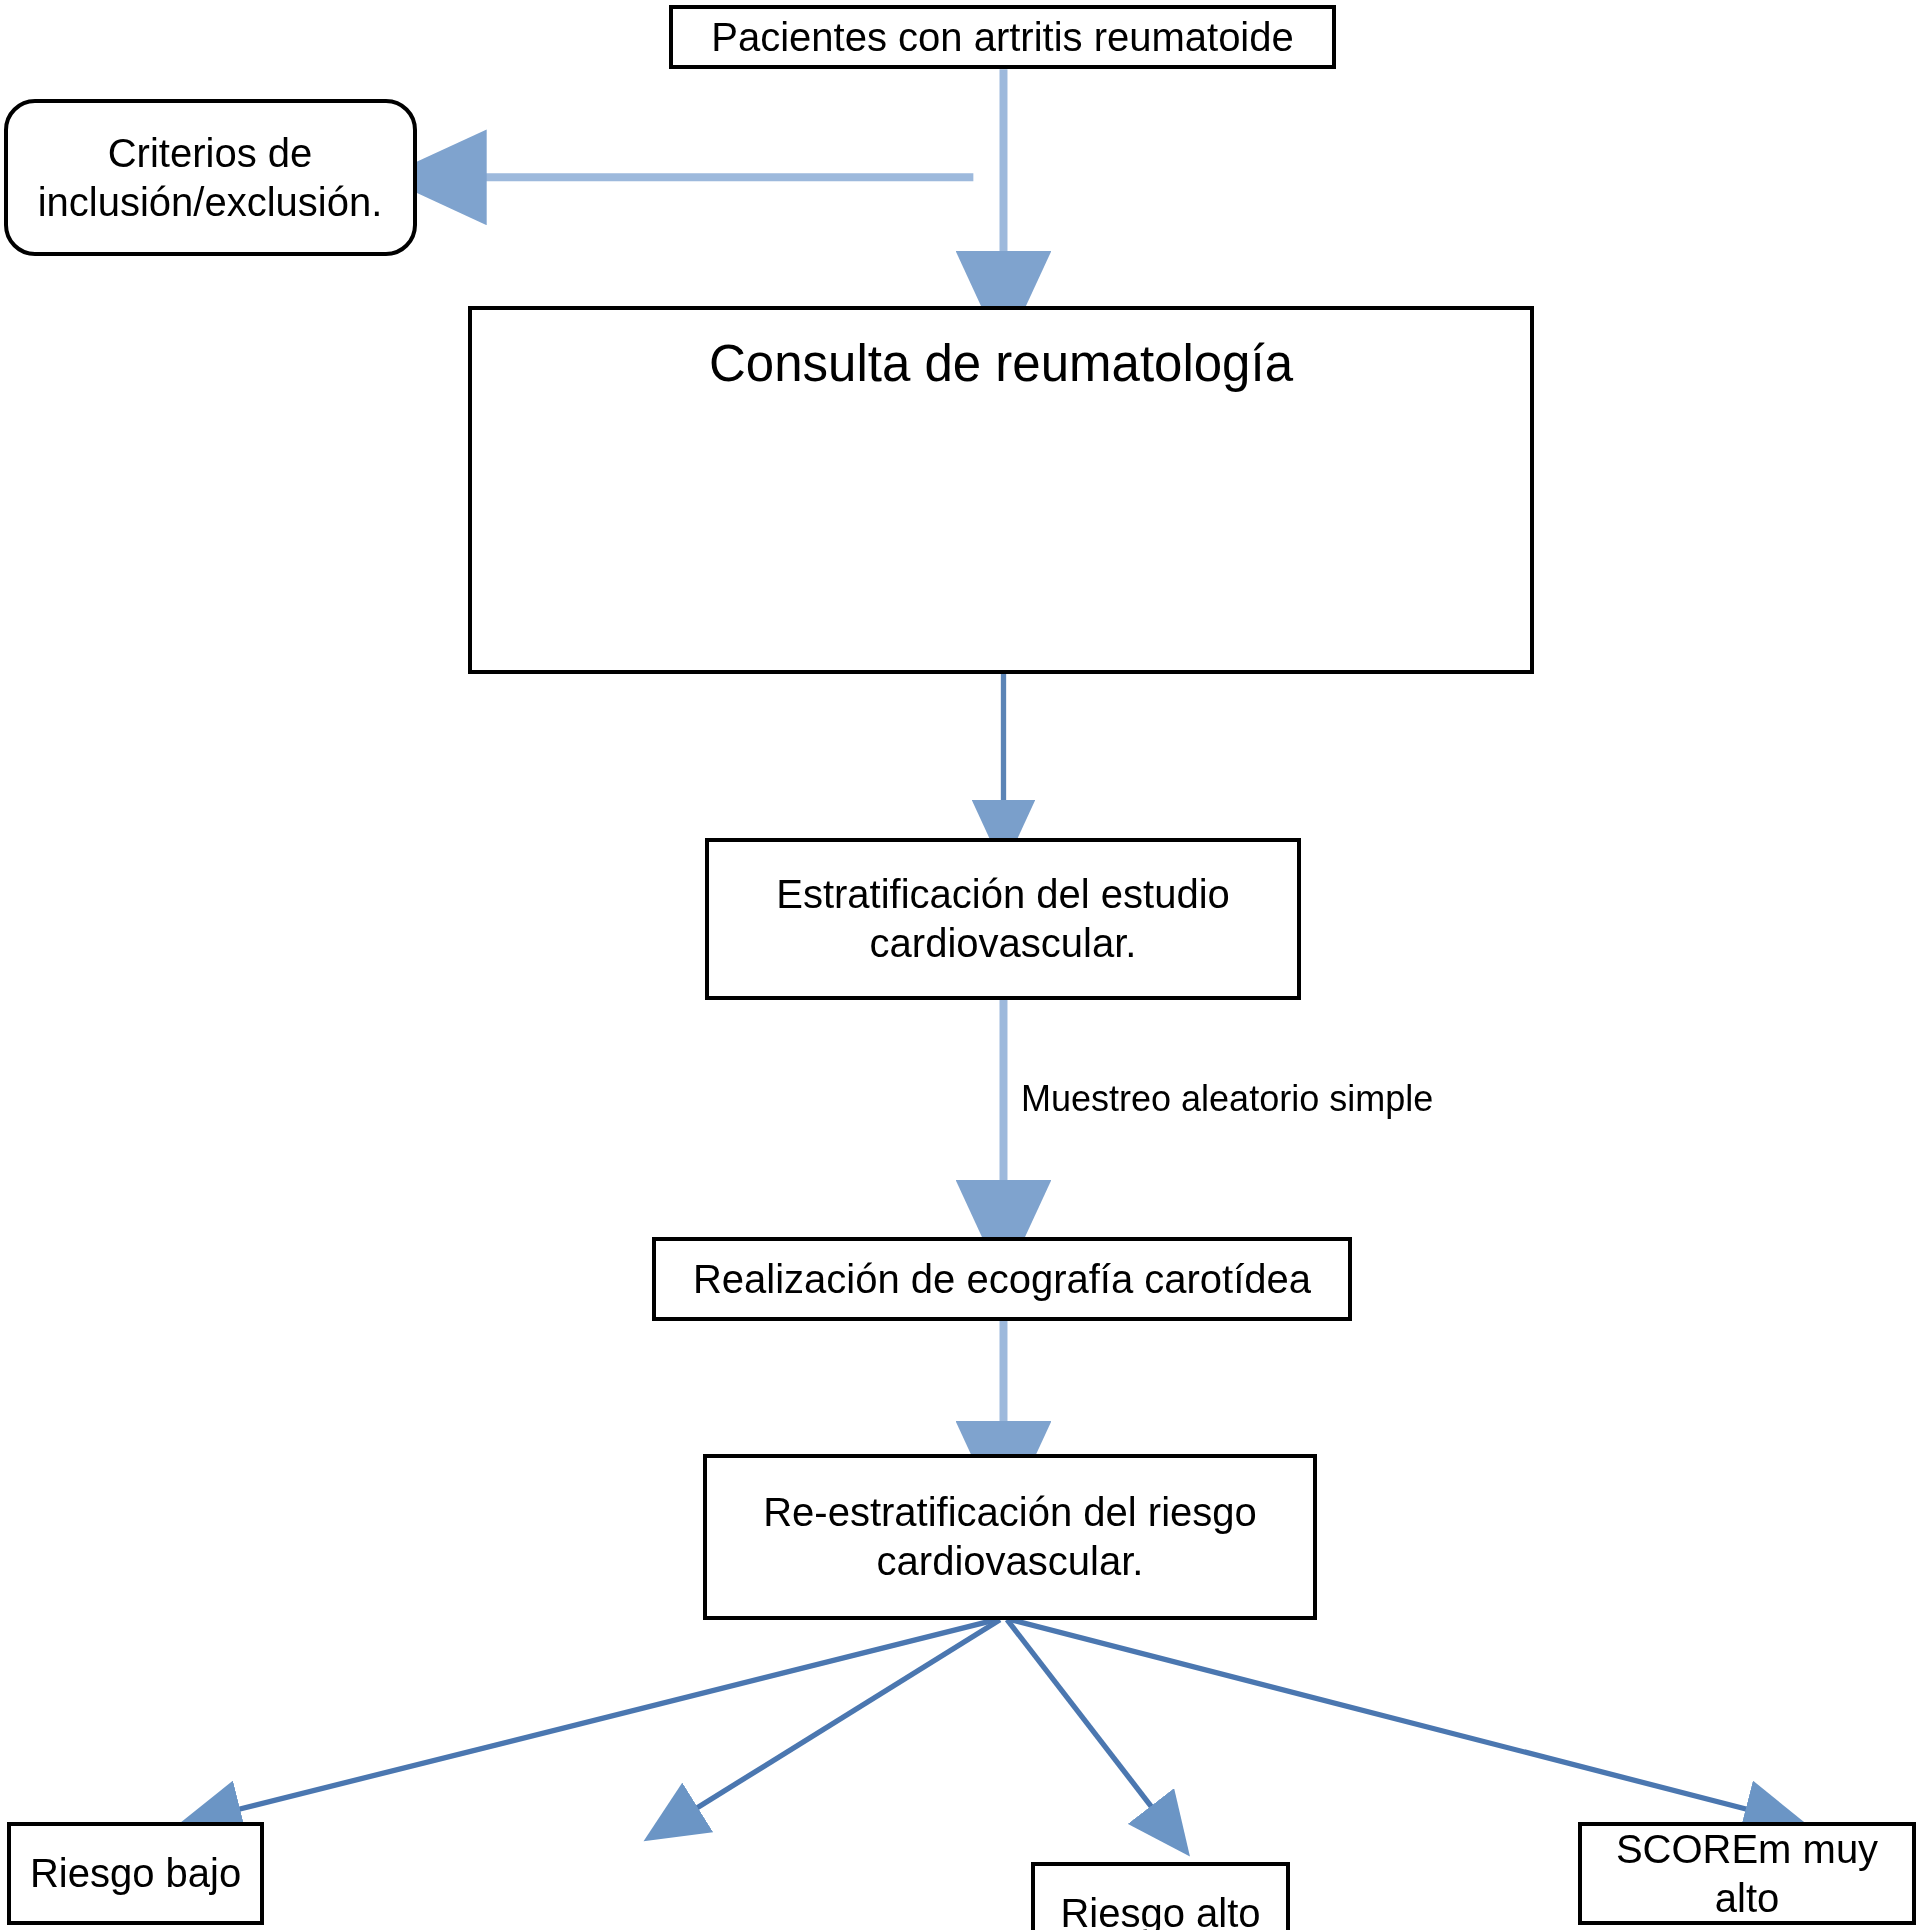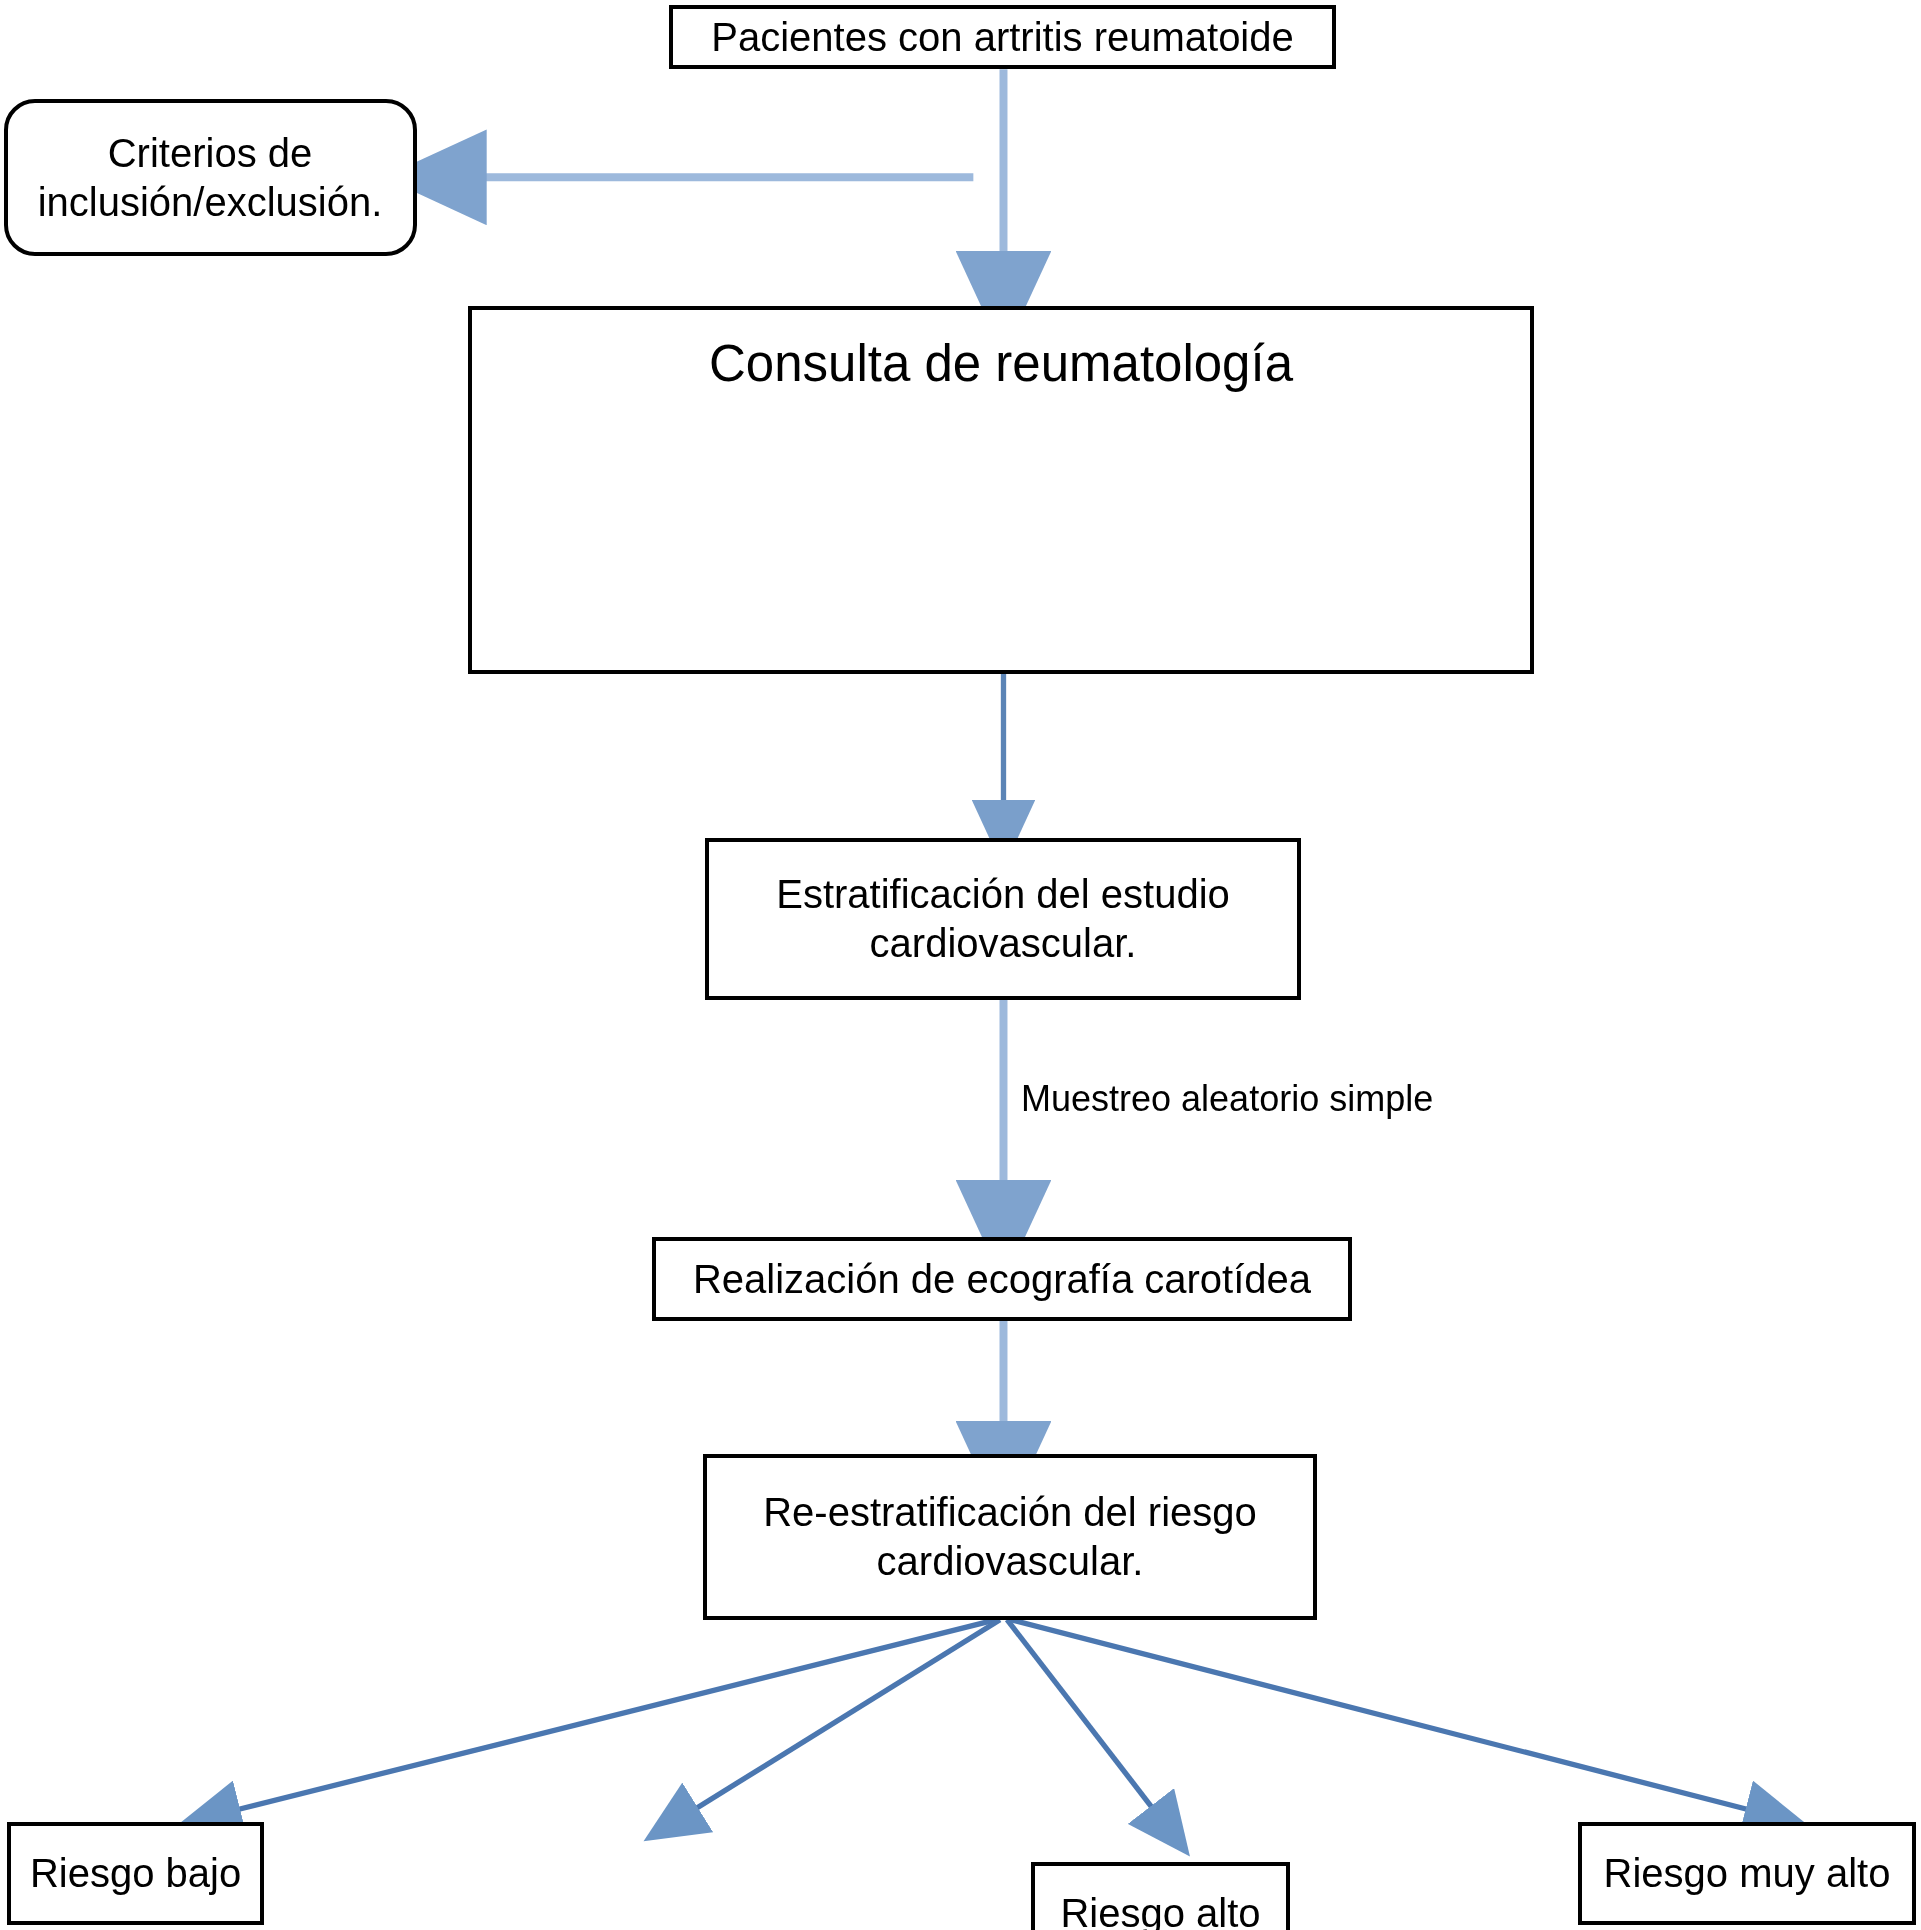--- a/index.html
+++ b/index.html
@@ -142,17 +142,17 @@
   <div class="node" style="left:7px; top:1822px; width:257px; height:103px;">
     <div class="title">Riesgo bajo</div>
   </div>
 
 
   <div class="node" style="left:1031px; top:1822px; width:259px; height:103px;margin-top:40px;">
     <div class="title">Riesgo alto</div>
   </div>
 
   <div class="node" style="left:1578px; top:1822px; width:338px; height:103px;">
-    <div class="title">Riesgo muy alto</div>
+    <div class="title">SCOREm muy alto</div>
   </div>
 
 </div>
 
 
 </body></html>

